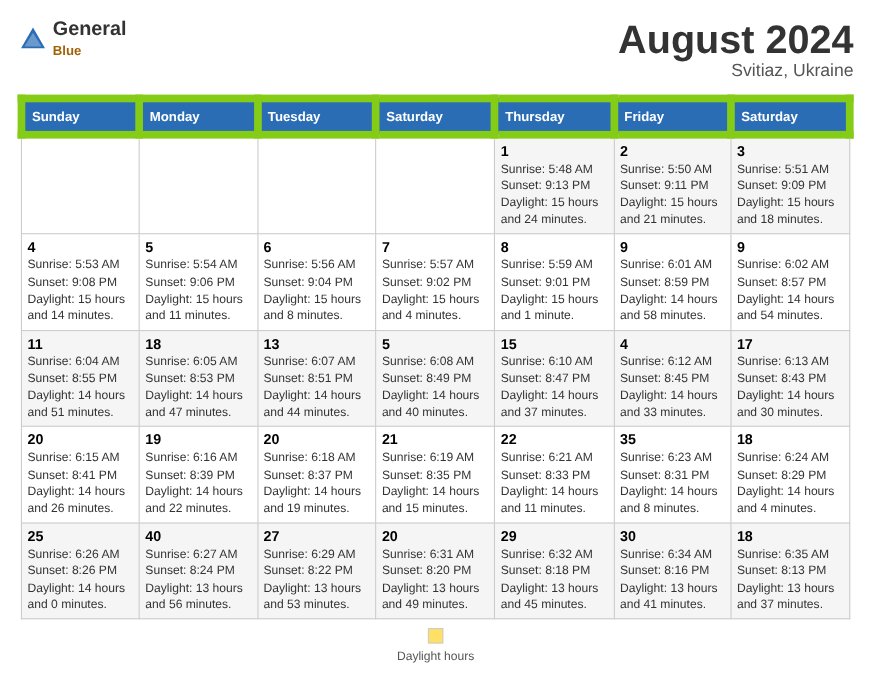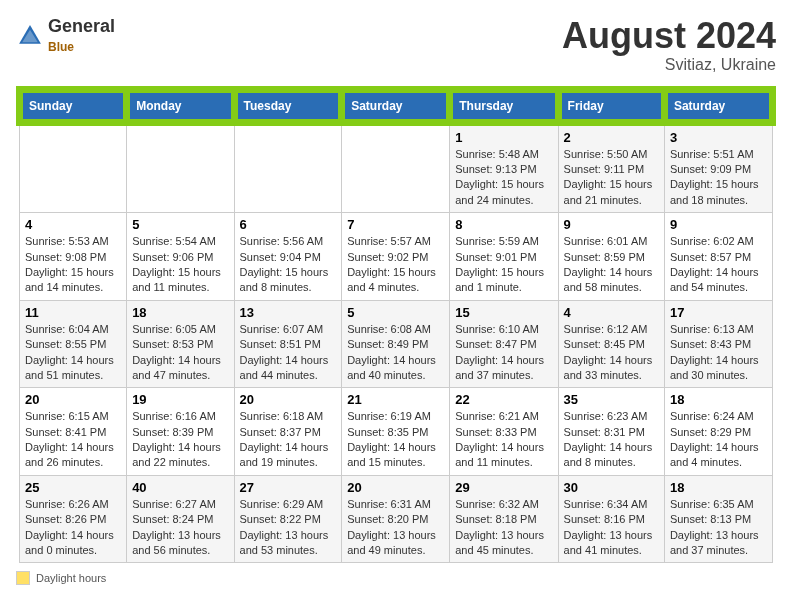--- a/index.html
+++ b/index.html
@@ -89,20 +89,21 @@
     .empty-cell {
       background-color: #fff !important;
     }
     .footer-note {
       margin-top: 8px;
       font-size: 11px;
       color: #555;
       display: flex;
       align-items: center;
       gap: 6px;
+      flex-direction: column;
     }
     .daylight-box {
       width: 14px;
       height: 14px;
       background: #ffe066;
       border: 1px solid #ccc;
       display: inline-block;
     }
   </style>
 </head>

